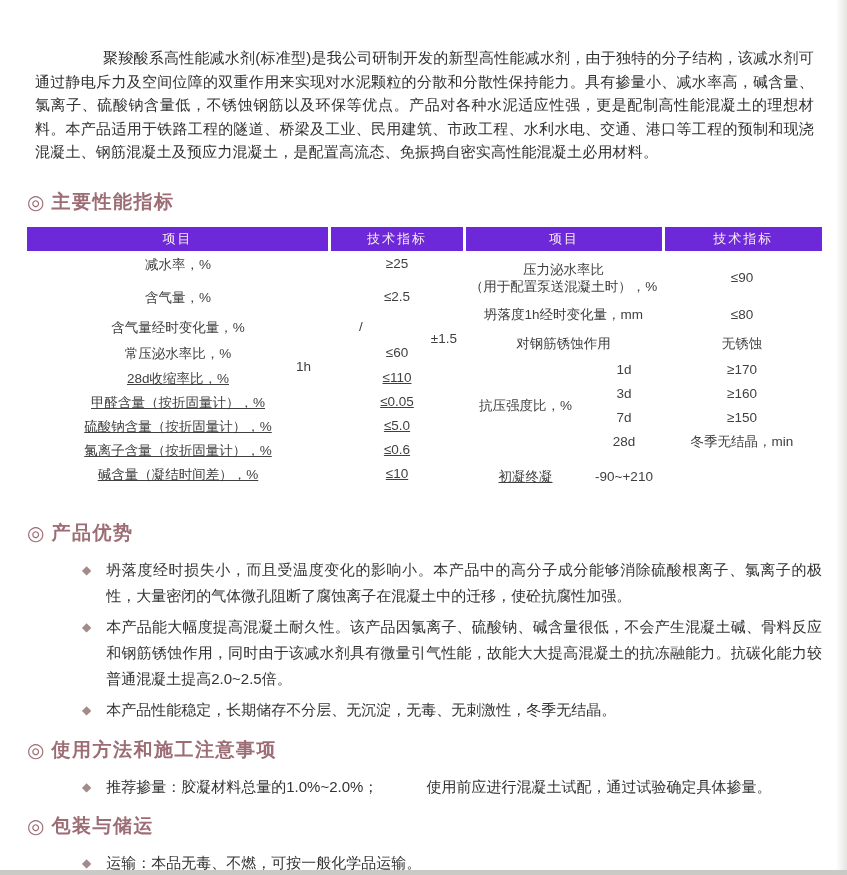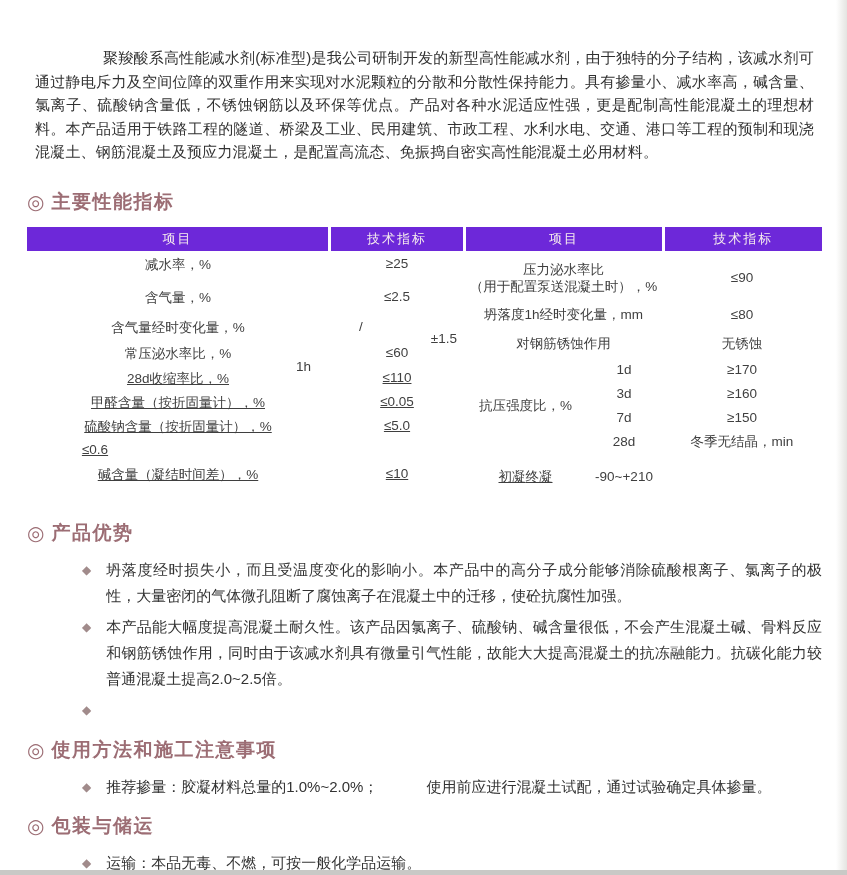--- a/index.html
+++ b/index.html
@@ -165,20 +165,23 @@
             </div>
           <div class="tval">≤0.05</div>
         </div>
         <div class="trow">
           <div class="tlabel">
               <span class="main">硫酸钠含量（按折固量计），%</span>
             </div>
           <div class="tval">≤5.0</div>
         </div>
         <div class="trow">
+          <div class="tlabel">
+              <span class="main">氯离子含量（按折固量计），%</span>
+            </div>
           <div class="tval">≤0.6</div>
         </div>
         <div class="trow">
           <div class="tlabel">
               <span class="main">碱含量（凝结时间差），%</span>
             </div>
           <div class="tval">≤10</div>
         </div>
       </div>
 
@@ -222,20 +225,21 @@
     <li class="bullet">
       <span class="diamond">◆</span>
       <span>坍落度经时损失小，而且受温度变化的影响小。本产品中的高分子成分能够消除硫酸根离子、氯离子的极性，大量密闭的气体微孔阻断了腐蚀离子在混凝土中的迁移，使砼抗腐性加强。</span>
     </li>
     <li class="bullet">
       <span class="diamond">◆</span>
       <span>本产品能大幅度提高混凝土耐久性。该产品因氯离子、硫酸钠、碱含量很低，不会产生混凝土碱、骨料反应和钢筋锈蚀作用，同时由于该减水剂具有微量引气性能，故能大大提高混凝土的抗冻融能力。抗碳化能力较普通混凝土提高2.0~2.5倍。</span>
     </li>
     <li class="bullet">
       <span class="diamond">◆</span>
+      <span>本产品性能稳定，长期储存不分层、无沉淀，无毒、无刺激性，冬季无结晶。</span>
     </li>
   </ul>
 
   <div class="section-heading h-usage">
     <span class="marker">◎</span>
     <span>使用方法和施工注意事项</span>
   </div>
   <ul class="bullets">
     <li class="bullet">
       <span class="diamond">◆</span>

